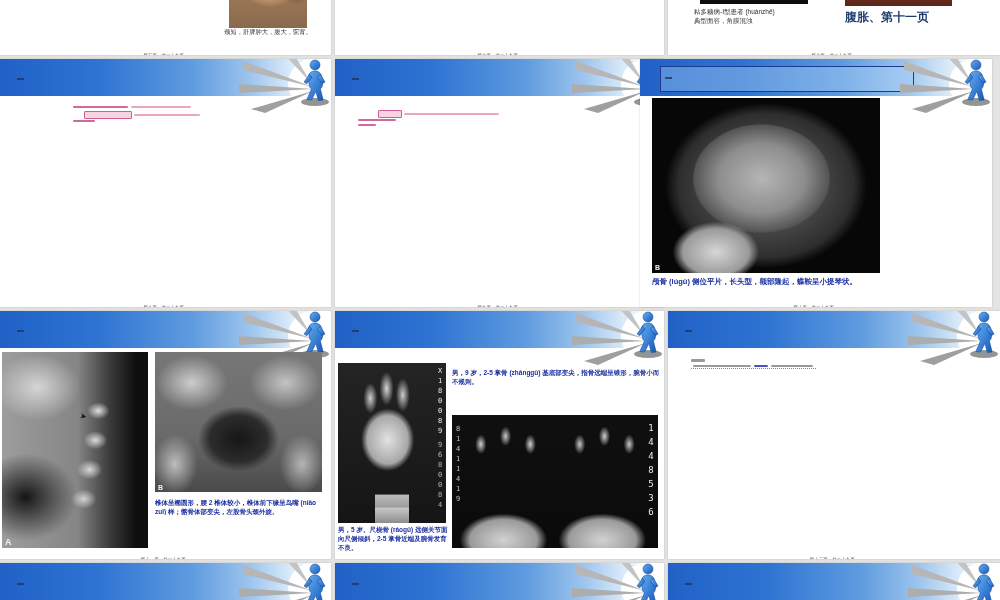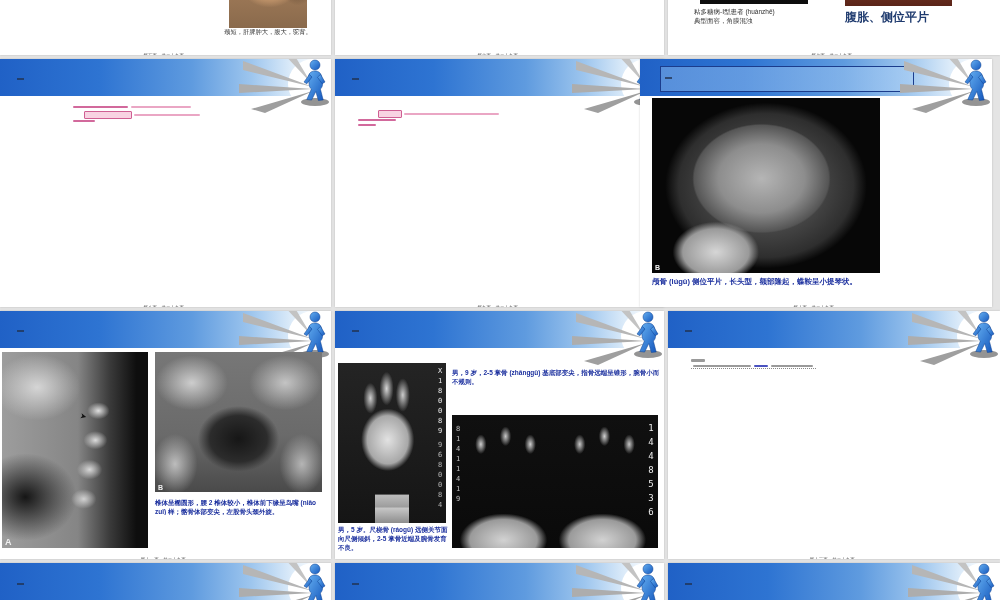--- a/index.html
+++ b/index.html
@@ -100,21 +100,21 @@
 
   <div class="slide" style="left:668px;top:-193px;width:332px;">
     <div class="img photo-frame" style="left:32px;top:120px;width:108px;height:77px;"></div>
     <div class="img photo-abd" style="left:177px;top:120px;width:107px;height:79px;"></div>
     <div class="s50" style="left:26px;top:200px;width:120px;">
       <div class="cap-dark" style="width:240px;">
         <span>粘多糖病-Ⅰ型患者 (huànzhě)</span><br>
         <span>典型面容，角膜混浊</span>
       </div>
     </div>
-    <div style="position:absolute;left:177px;top:202px;width:112px;font-size:12px;font-weight:bold;color:#1e3a6e;">腹胀、侧位平片</div>
+    <div style="position:absolute;left:177px;top:202px;width:112px;font-size:12px;font-weight:bold;color:#1e3a6e;">腹胀、第十一页</div>
     <div class="footer"><span>第七页，共二十九页。</span></div>
   </div>
 
   <div class="slide" style="left:0;top:59px;">
     <div class="hdr">
       <span class="hdash"></span>
       <span class="pinwheel">
 <svg viewBox="0 0 118 59" width="118" height="59" xmlns="http://www.w3.org/2000/svg" style="overflow:visible">
   <defs>
     <linearGradient id="pg" x1="0" y1="0" x2="1" y2="1">

